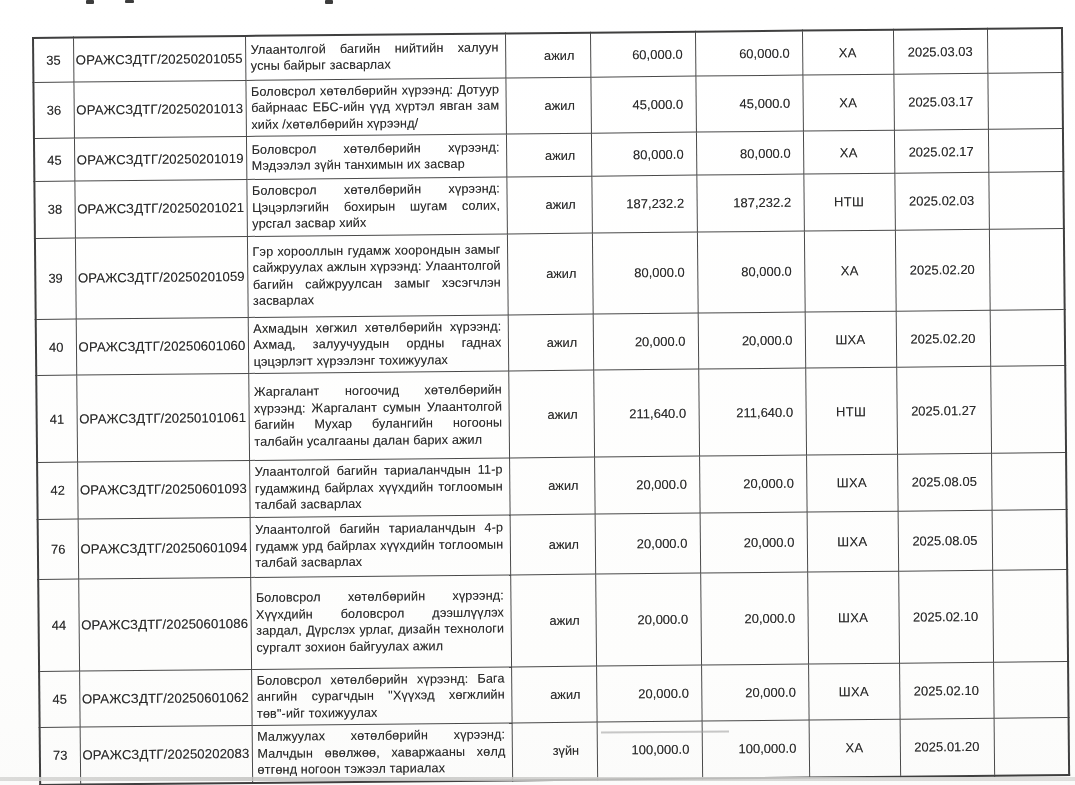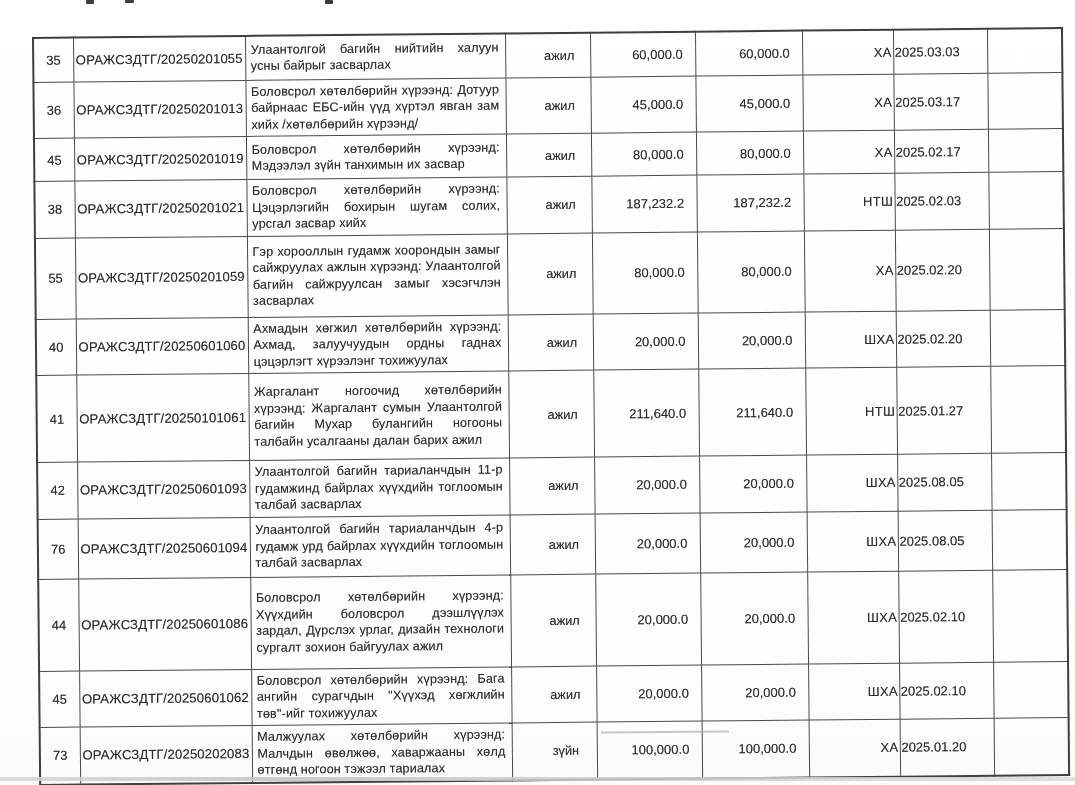--- a/index.html
+++ b/index.html
@@ -31,22 +31,22 @@
     text-shadow:0 0 .5px rgba(60,60,60,.55);
   }
   .col-num{text-align:center;font-size:13px;}
   .col-code{text-align:center;font-size:13.2px;letter-spacing:.1px;white-space:nowrap;}
   .col-description{
     text-align:justify;font-size:12.6px;line-height:16.5px;
     padding:3px 6px 3px 5px;letter-spacing:.15px;
   }
   .col-type{text-align:center;font-size:12.8px;padding-left:24px;}
   .col-amount1,.col-amount2{text-align:right;padding-right:12px;font-size:13px;}
-  .col-method{text-align:right;font-size:13px;letter-spacing:.3px;}
-  .col-date{text-align:left;font-size:13px;}
+  .col-method{text-align:center;font-size:13px;letter-spacing:.3px;}
+  .col-date{text-align:center;font-size:13px;}
   .col-extra{}
   
   .tick{position:absolute;background:#3c3c3c;border-radius:1px;}
   .tick.t1{left:86px;top:0;width:8px;height:4px;}
   .tick.t2{left:125px;top:0;width:9px;height:3px;}
   .tick.t3{left:325px;top:0;width:8px;height:4px;}
   .smudge-line{
     position:absolute;left:601px;top:731px;width:128px;height:2px;
     background:#9a9a9a;opacity:.55;transform:rotate(-0.4deg);
   }
@@ -117,21 +117,21 @@
             <td class="col-code">ОРАЖСЗДТГ/20250201021</td>
             <td class="col-description">Боловсрол хөтөлбөрийн хүрээнд: Цэцэрлэгийн бохирын шугам солих, урсгал засвар хийх</td>
             <td class="col-type">ажил</td>
             <td class="col-amount1">187,232.2</td>
             <td class="col-amount2">187,232.2</td>
             <td class="col-method">НТШ</td>
             <td class="col-date">2025.02.03</td>
             <td class="col-extra"></td>
           </tr>
           <tr style="height: 81px;">
-            <td class="col-num">55</td>
+            <td class="col-num">39</td>
             <td class="col-code">ОРАЖСЗДТГ/20250201059</td>
             <td class="col-description">Гэр хорооллын гудамж хоорондын замыг сайжруулах ажлын хүрээнд: Улаантолгой багийн сайжруулсан замыг хэсэгчлэн засварлах</td>
             <td class="col-type">ажил</td>
             <td class="col-amount1">80,000.0</td>
             <td class="col-amount2">80,000.0</td>
             <td class="col-method">ХА</td>
             <td class="col-date">2025.02.20</td>
             <td class="col-extra"></td>
           </tr>
           <tr style="height: 52px;">

